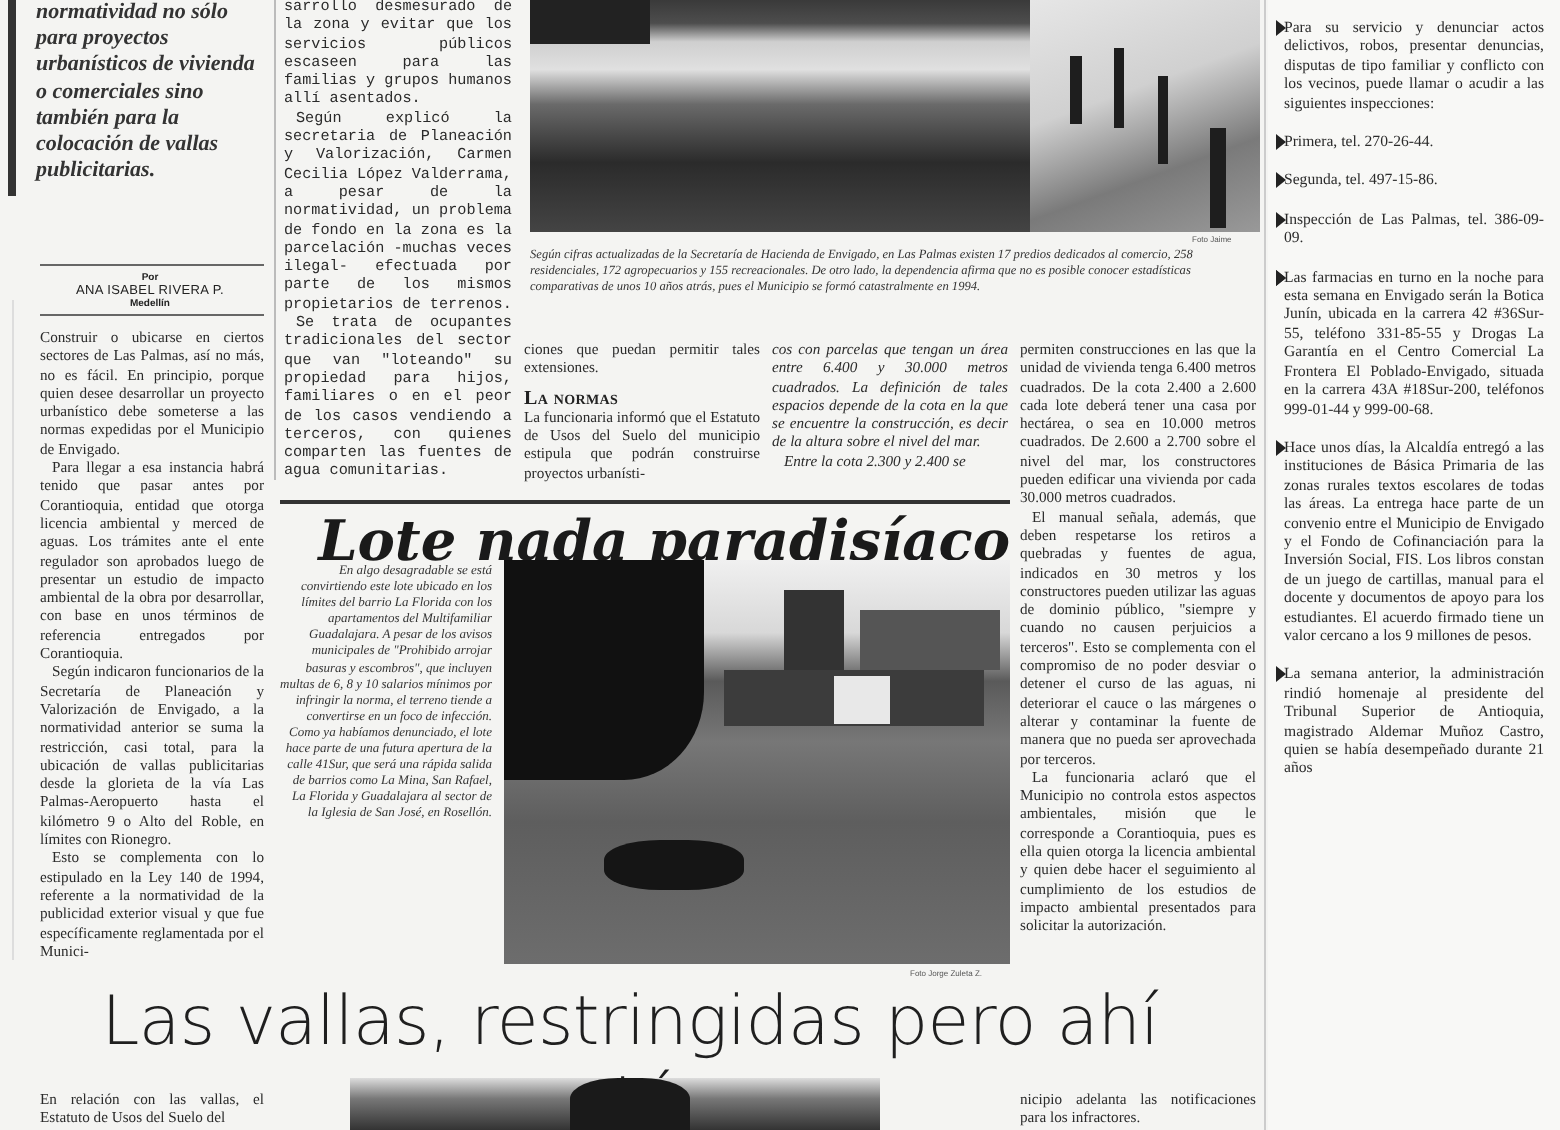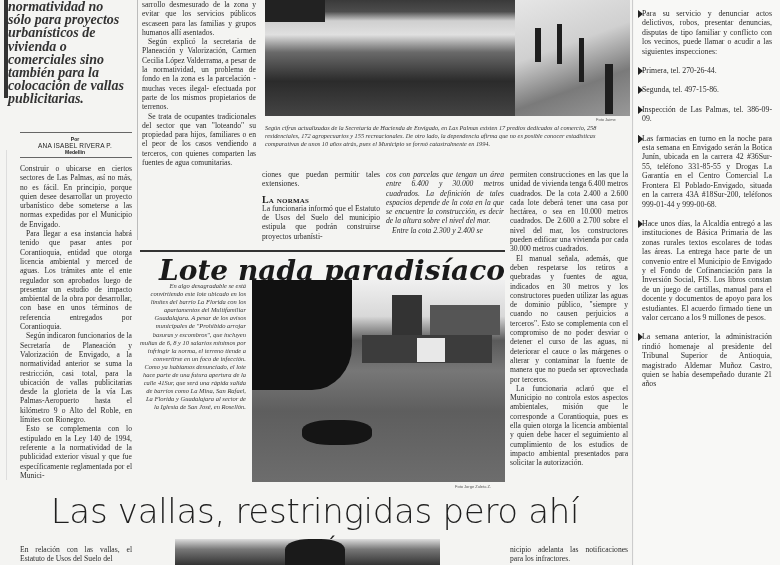--- a/index.html
+++ b/index.html
@@ -6,22 +6,22 @@
   html, body { width: 780px; height: 565px; overflow: hidden; background: #f4f4f2; }
   body { position: relative; font-family: "Liberation Serif", serif; color: #222; }
   .abs { position: absolute; }
   .body-text { font-size: 7.6px; line-height: 9.3px; text-align: justify; color: #2a2a2a; }
   .body-text p { text-indent: 6px; }
   .body-text p.noindent { text-indent: 0; }
   .rule-v { position: absolute; width: 1px; background: #bbb; }
   .rule-h { position: absolute; height: 1px; background: #444; }
 
   
-  .pullquote { left: 4px; top: 0; width: 126px; height: 98px; border-left: 4px solid #333; 
-    font-style: italic; font-weight: bold; font-size: 14px; line-height: 13.2px; color: #333; }
+  .pullquote { left: 4px; top: 0; width: 126px; height: 98px; border-left: 4px solid #333; padding-left: 10px;
+    font-style: italic; font-weight: bold; font-size: 11px; line-height: 13.2px; color: #333; }
   .byline { left: 20px; top: 136px; width: 110px; text-align: center; font-family: "Liberation Sans", sans-serif; }
   .byline .por { font-size: 5px; font-weight: bold; }
   .byline .name { font-size: 6.5px; letter-spacing: 0.2px; }
   .byline .city { font-size: 5px; font-weight: bold; }
 
   
   .photo { background: #555; overflow: hidden; }
   .photo-credit { font-size: 4px; color: #555; font-family: "Liberation Sans", sans-serif; }
   .caption-italic { font-style: italic; font-size: 6.6px; line-height: 8px; color: #333; }
 
@@ -50,21 +50,21 @@
 <div class="abs body-text" style="left:20px;top:164px;width:112px;">
   <p class="noindent">Construir o ubicarse en ciertos sectores de Las Palmas, así no más, no es fácil. En principio, porque quien desee desarrollar un proyecto urbanístico debe someterse a las normas expedidas por el Municipio de Envigado.</p>
   <p>Para llegar a esa instancia habrá tenido que pasar antes por Corantioquia, entidad que otorga licencia ambiental y merced de aguas. Los trámites ante el ente regulador son aprobados luego de presentar un estudio de impacto ambiental de la obra por desarrollar, con base en unos términos de referencia entregados por Corantioquia.</p>
   <p>Según indicaron funcionarios de la Secretaría de Planeación y Valorización de Envigado, a la normatividad anterior se suma la restricción, casi total, para la ubicación de vallas publicitarias desde la glorieta de la vía Las Palmas-Aeropuerto hasta el kilómetro 9 o Alto del Roble, en límites con Rionegro.</p>
   <p>Esto se complementa con lo estipulado en la Ley 140 de 1994, referente a la normatividad de la publicidad exterior visual y que fue específicamente reglamentada por el Munici-</p>
 </div>
 
 <div class="rule-v" style="left:6px;top:150px;height:330px;background:#ddd;"></div>
 <div class="rule-v" style="left:137px;top:0px;height:240px;"></div>
 
-<div class="abs body-text" style="left:142px;top:0px;width:114px;">
+<div class="abs body-text" style="left:142px;top:0px;width:114px;font-family:Liberation Mono, monospace;">
   <p class="noindent">sarrollo desmesurado de la zona y evitar que los servicios públicos escaseen para las familias y grupos humanos allí asentados.</p>
   <p>Según explicó la secretaria de Planeación y Valorización, Carmen Cecilia López Valderrama, a pesar de la normatividad, un problema de fondo en la zona es la parcelación -muchas veces ilegal- efectuada por parte de los mismos propietarios de terrenos.</p>
   <p>Se trata de ocupantes tradicionales del sector que van "loteando" su propiedad para hijos, familiares o en el peor de los casos vendiendo a terceros, con quienes comparten las fuentes de agua comunitarias.</p>
 </div>
 
 <div class="abs photo" style="left:265px;top:0;width:365px;height:116px;background:linear-gradient(180deg,#3a3a3a 0%,#4d4d4d 10%,#cfcfcf 18%,#e0e0e0 30%,#6a6a6a 45%,#2b2b2b 70%,#444 100%);">
   <div class="abs" style="left:0;top:0;width:60px;height:22px;background:#222;"></div>
   <div class="abs" style="left:250px;top:0;width:115px;height:116px;background:linear-gradient(160deg,#e6e6e6 0%,#d0d0d0 40%,#7a7a7a 70%,#999 100%);"></div>
   <div class="abs" style="left:270px;top:28px;width:6px;height:34px;background:#1e1e1e;"></div>
   <div class="abs" style="left:292px;top:24px;width:5px;height:40px;background:#1e1e1e;"></div>

